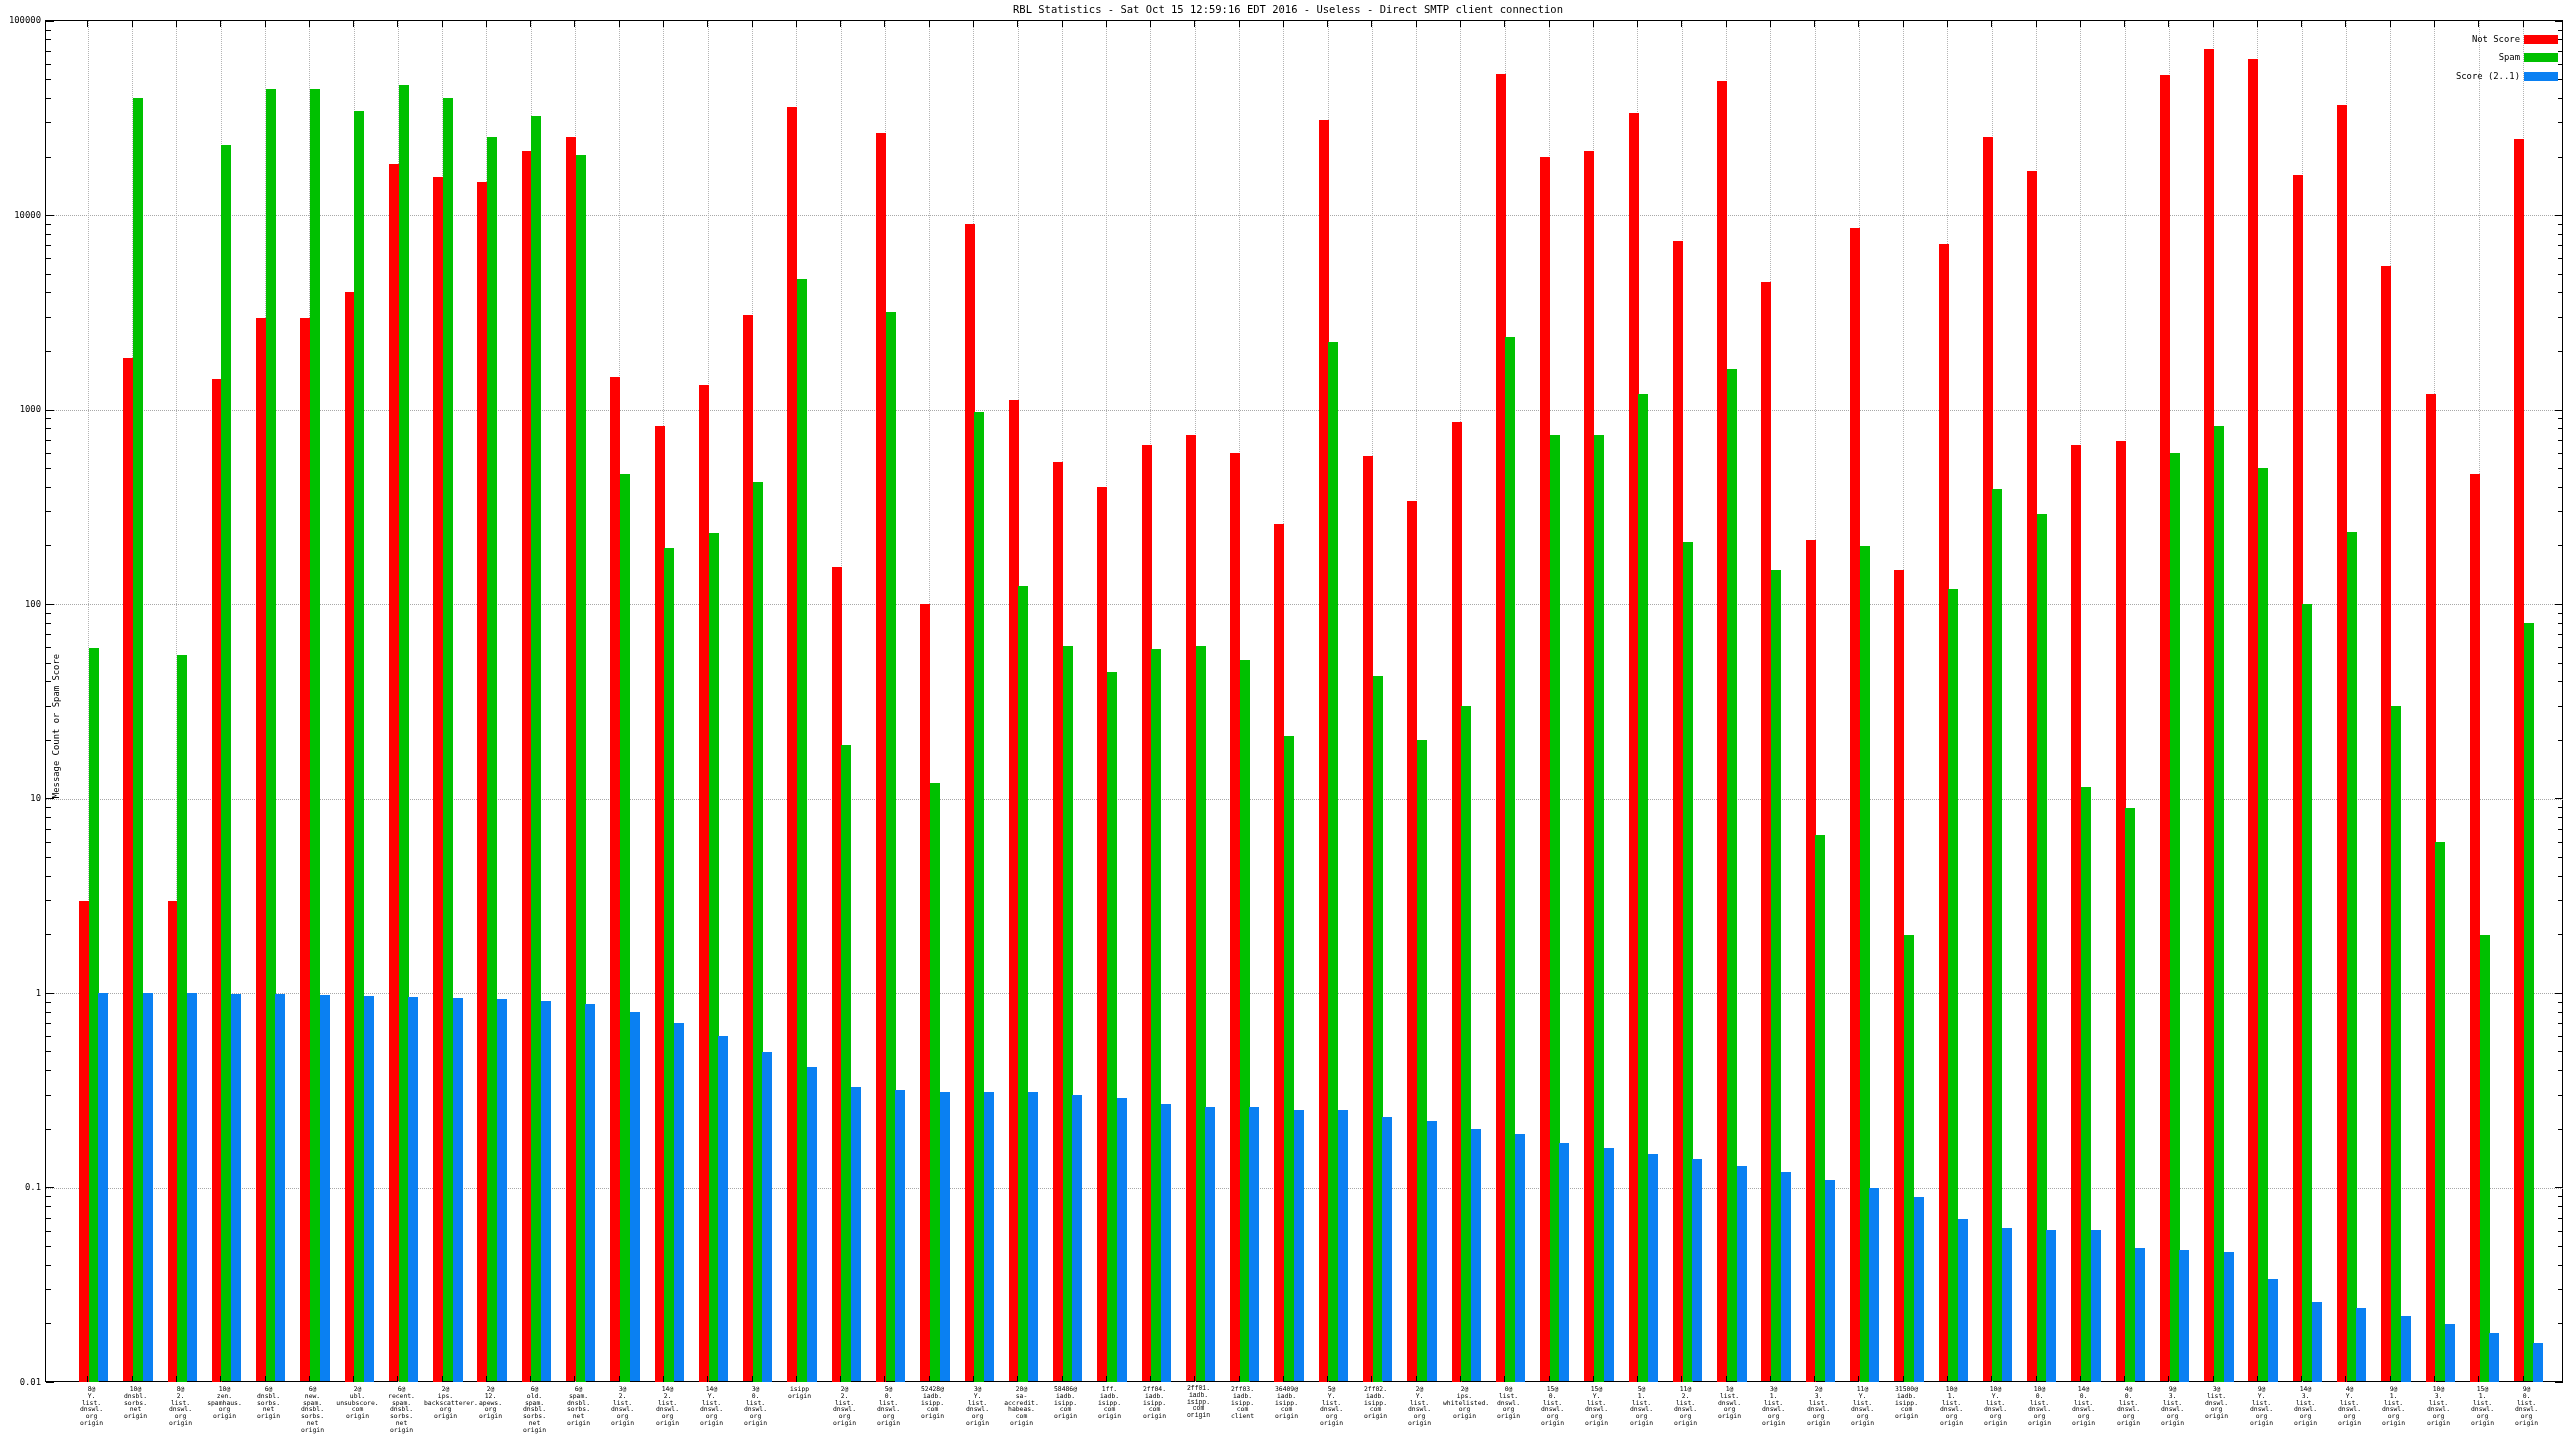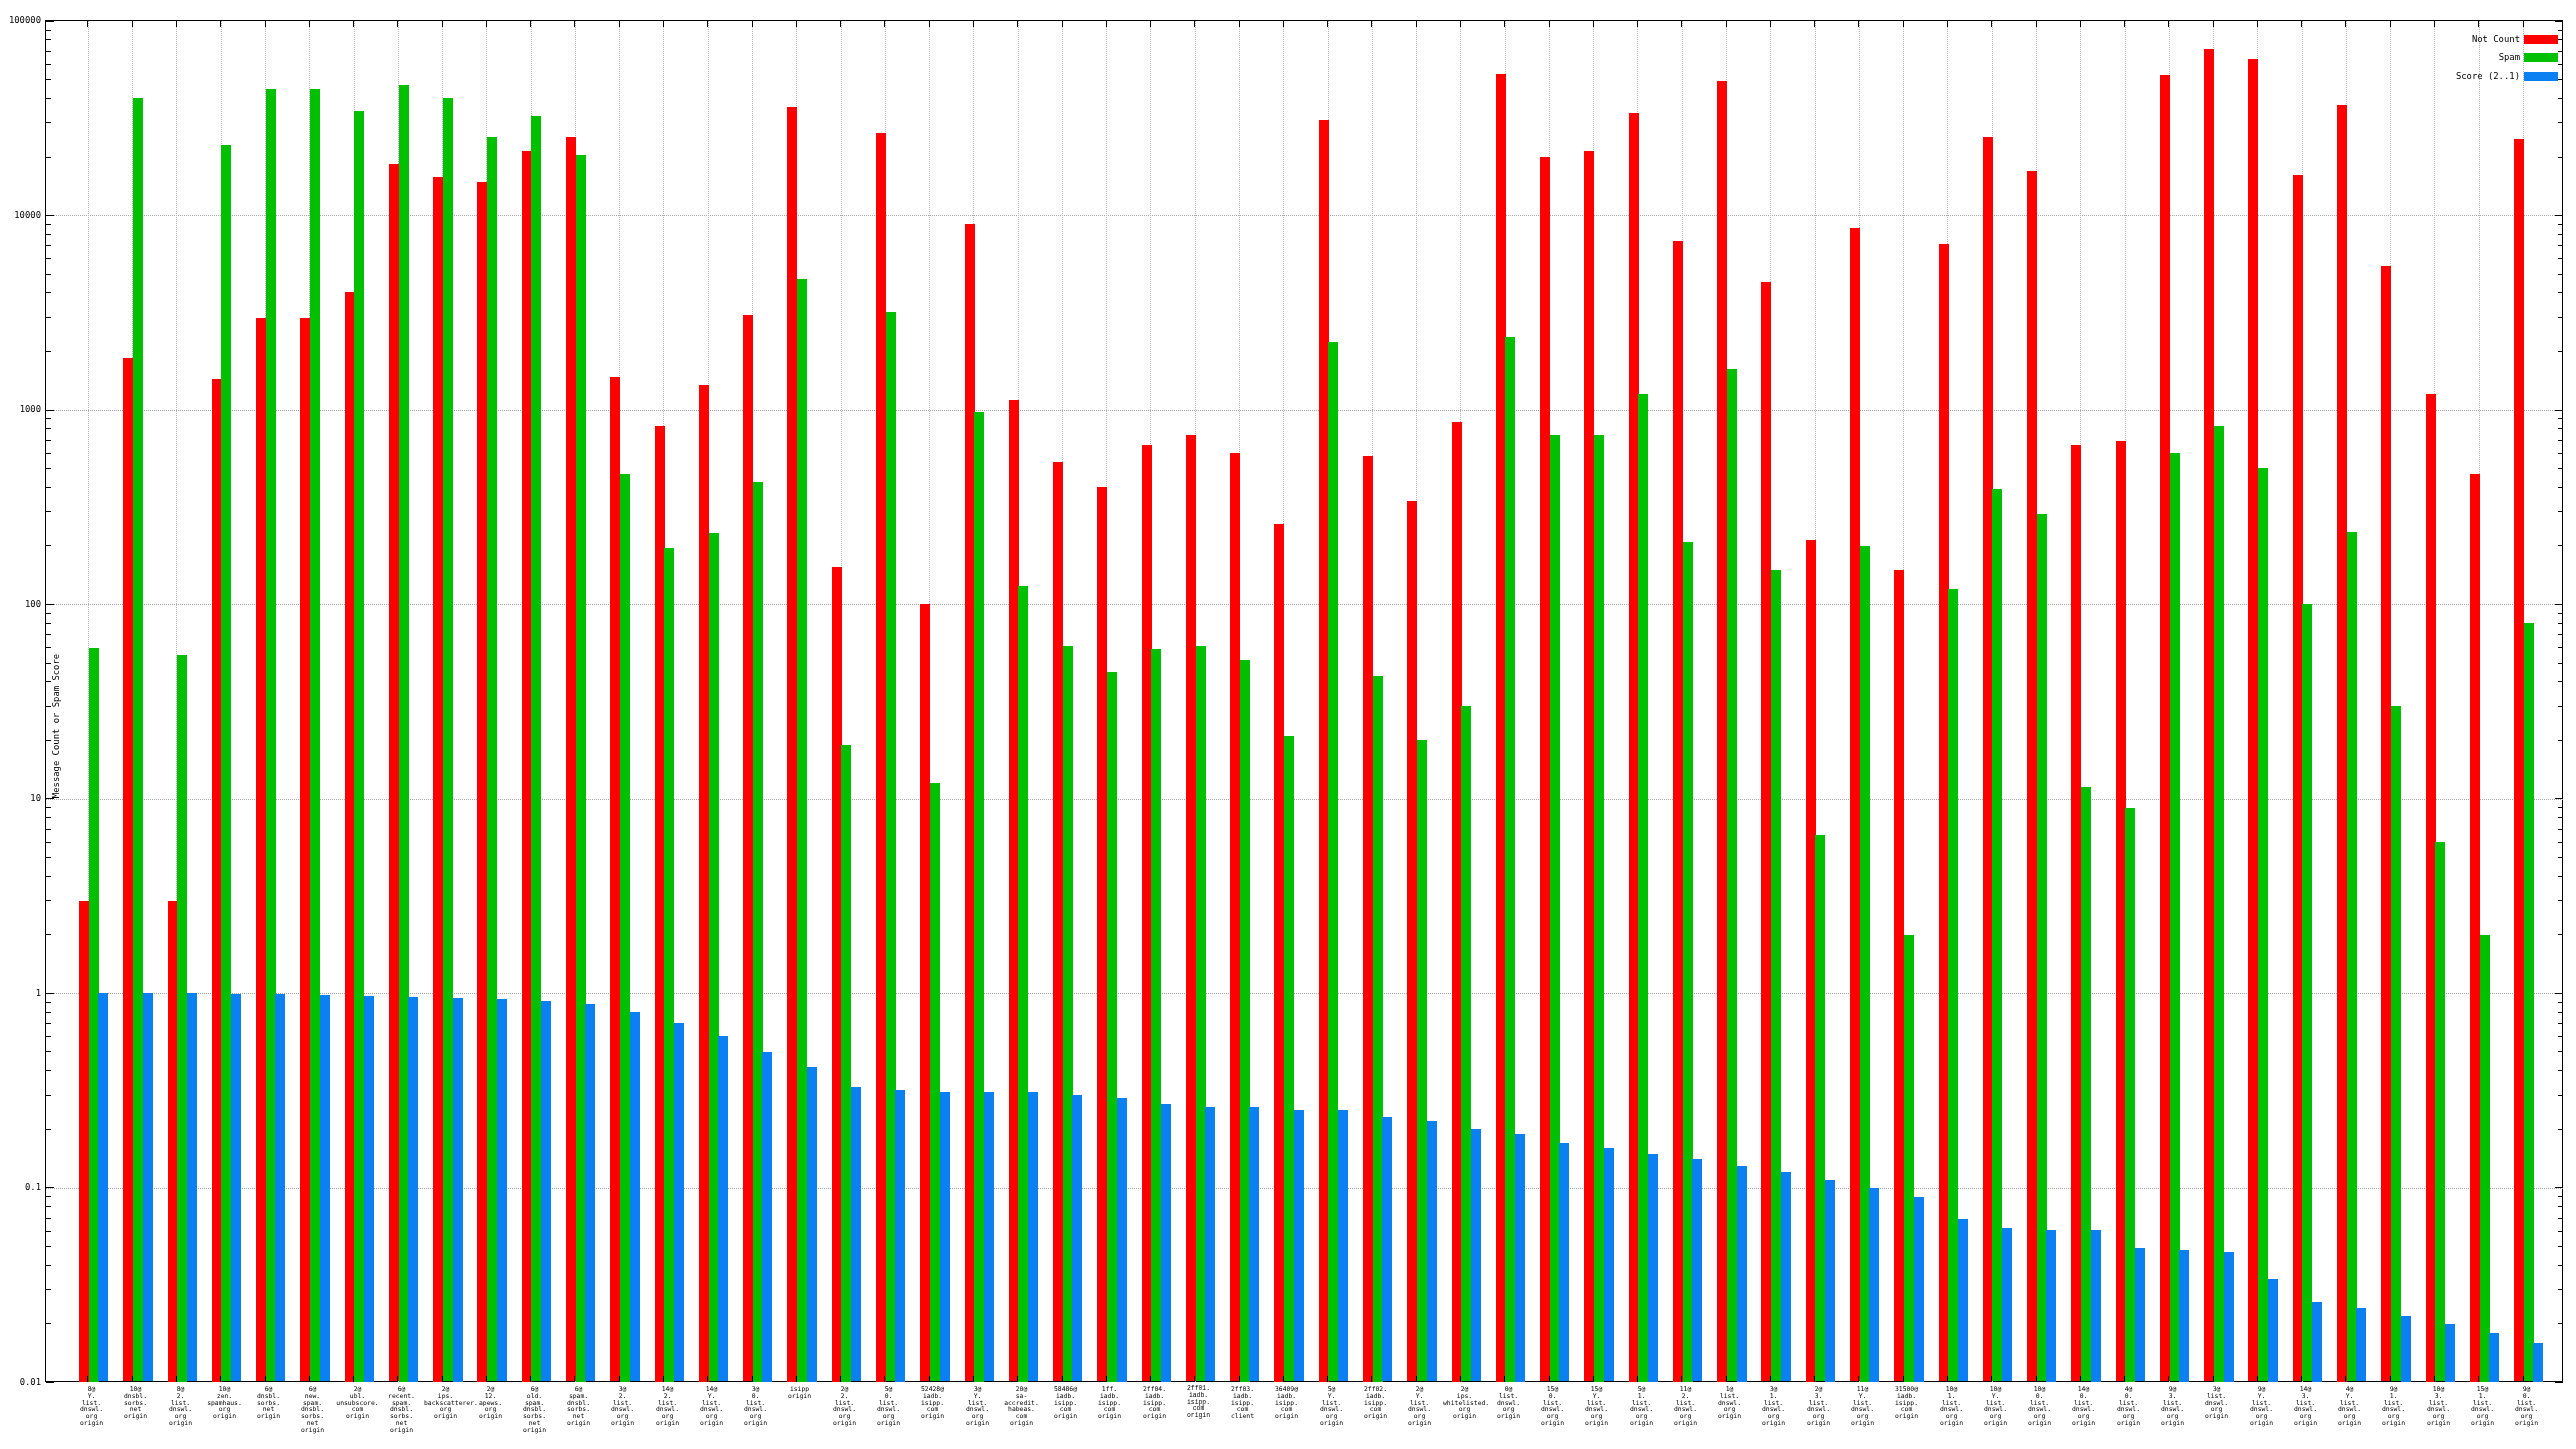--- a/index.html
+++ b/index.html
@@ -16,20 +16,21 @@
   #y-axis-title{position:absolute;left:-171px;top:700px;width:362px;text-align:center;
                 font-size:8.9px;transform:rotate(-90deg);transform-origin:center center;}
   .legend-row{position:absolute;height:11.3px;}
   .legend-label{position:absolute;right:43px;top:0;font-size:8.9px;white-space:nowrap;}
   .legend-swatch{position:absolute;right:4.8px;top:0.8px;width:34px;height:9.7px;}
 </style>
 </head>
 <body>
 
 <div id="canvas">
+  <div id="chart-title">RBL Statistics - Sat Oct 15 12:59:16 EDT 2016 - Useless - Direct SMTP client connection</div>
   <div id="plot-box" style="left: 45px; top: 20px; width: 2516px; height: 1360px;">
     <div id="y-axis-title">Message Count or Spam Score</div>
     <div id="grid-layer">
         <div class="hgrid" style="left: 0px; top: 194px; width: 2517px;"></div>
         <div class="hgrid" style="left: 0px; top: 389px; width: 2517px;"></div>
         <div class="hgrid" style="left: 0px; top: 583px; width: 2517px;"></div>
         <div class="hgrid" style="left: 0px; top: 778px; width: 2517px;"></div>
         <div class="hgrid" style="left: 0px; top: 972px; width: 2517px;"></div>
         <div class="hgrid" style="left: 0px; top: 1167px; width: 2517px;"></div>
         <div class="vgrid" style="left: 42px; top: 0px; height: 1361px;"></div>
@@ -822,21 +823,21 @@
 origin</div>
       <div class="xlabel" style="left: 2505px; top: 1386px; width: 43px;">9@
 0.
 list.
 dnswl.
 org
 origin</div>
     </div>
   <div id="legend">
     <div class="legend-row" style="left: 2297px; top: 34px; width: 266px;">
-      <span class="legend-label">Not Count</span>
+      <span class="legend-label">Not Score</span>
       <span class="legend-swatch" style="background: rgb(255, 0, 0);"></span>
     </div>
     <div class="legend-row" style="left: 2297px; top: 52px; width: 266px;">
       <span class="legend-label">Spam</span>
       <span class="legend-swatch" style="background: rgb(0, 192, 0);"></span>
     </div>
     <div class="legend-row" style="left: 2297px; top: 71px; width: 266px;">
       <span class="legend-label">Score (2..1)</span>
       <span class="legend-swatch" style="background: rgb(10, 128, 242);"></span>
     </div>

